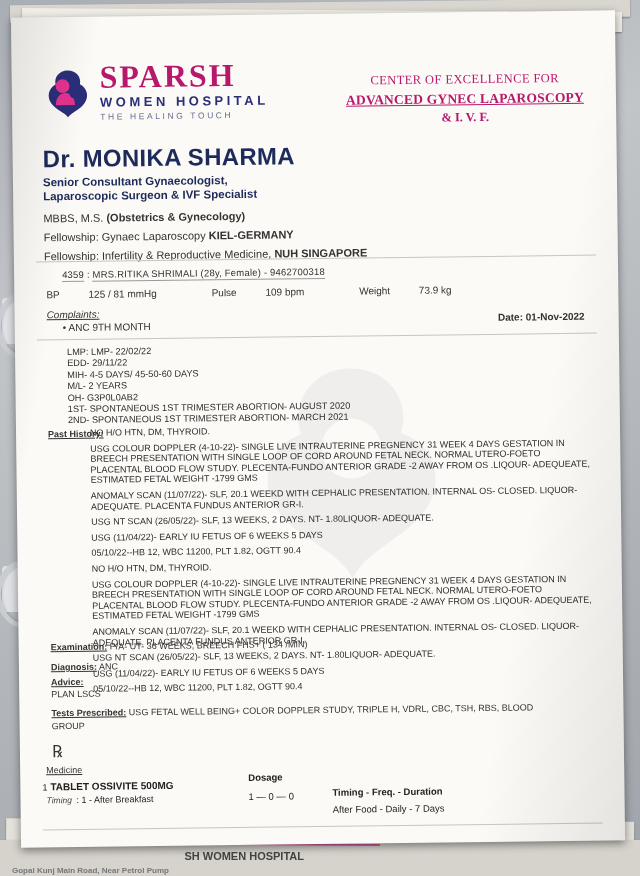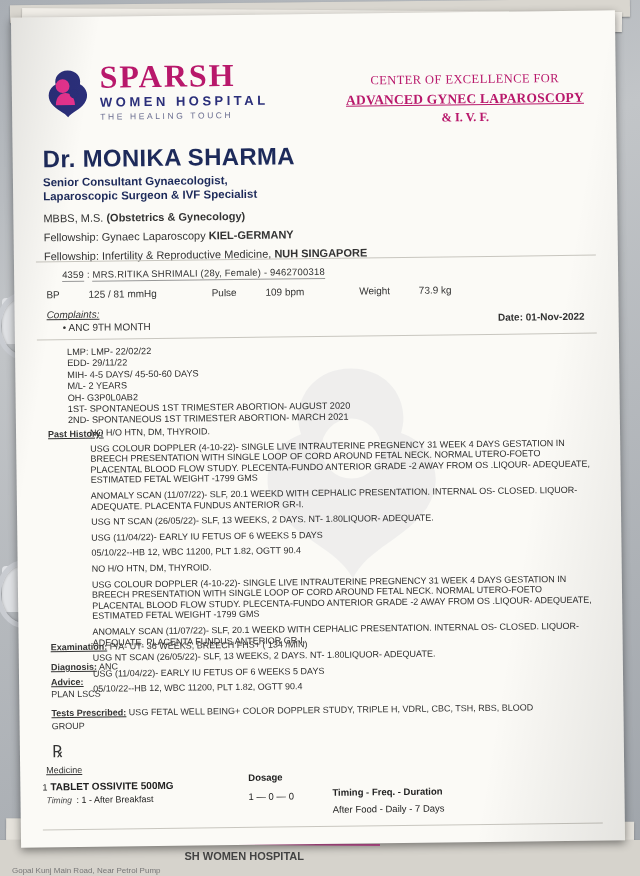--- a/index.html
+++ b/index.html
@@ -101,21 +101,21 @@
   .dos-v{position:absolute;left:228px;top:776px;font-size:9.5px;color:#222;}
   .tim-h{position:absolute;left:312px;top:773px;font-size:9.5px;color:#222;font-weight:bold;}
   .tim-v{position:absolute;left:312px;top:790px;font-size:9.5px;color:#222;}
   .timing-l{position:absolute;left:26px;top:778px;font-size:8.5px;color:#444;font-style:italic;}
   .timing-v{position:absolute;left:56px;top:778px;font-size:9px;color:#222;}
 
   .hr-bot{position:absolute;left:22px;top:812px;width:560px;height:1px;background:#c8c6bf;}
 
   
   .bottom-strip{position:absolute;left:4px;top:850px;width:300px;font-size:11px;color:#444;font-weight:bold;text-align:right;}
-  .bottom-strip2{position:absolute;left:12px;top:866px;width:300px;font-size:8px;color:#777;}
+  .bottom-strip2{position:absolute;left:12px;top:866px;width:300px;font-size:8px;color:#777;font-weight:bold;}
   .pink-line{position:absolute;left:150px;top:843px;width:230px;height:2px;background:#d7399a;opacity:.8;transform:rotate(0.5deg);}
 </style>
 </head>
 <body>
 
 <div id="desk">
   <div class="stack s1"></div>
   <div class="stack s2"></div>
   <div class="stack s3"></div>
   <div class="stack s4"></div>

